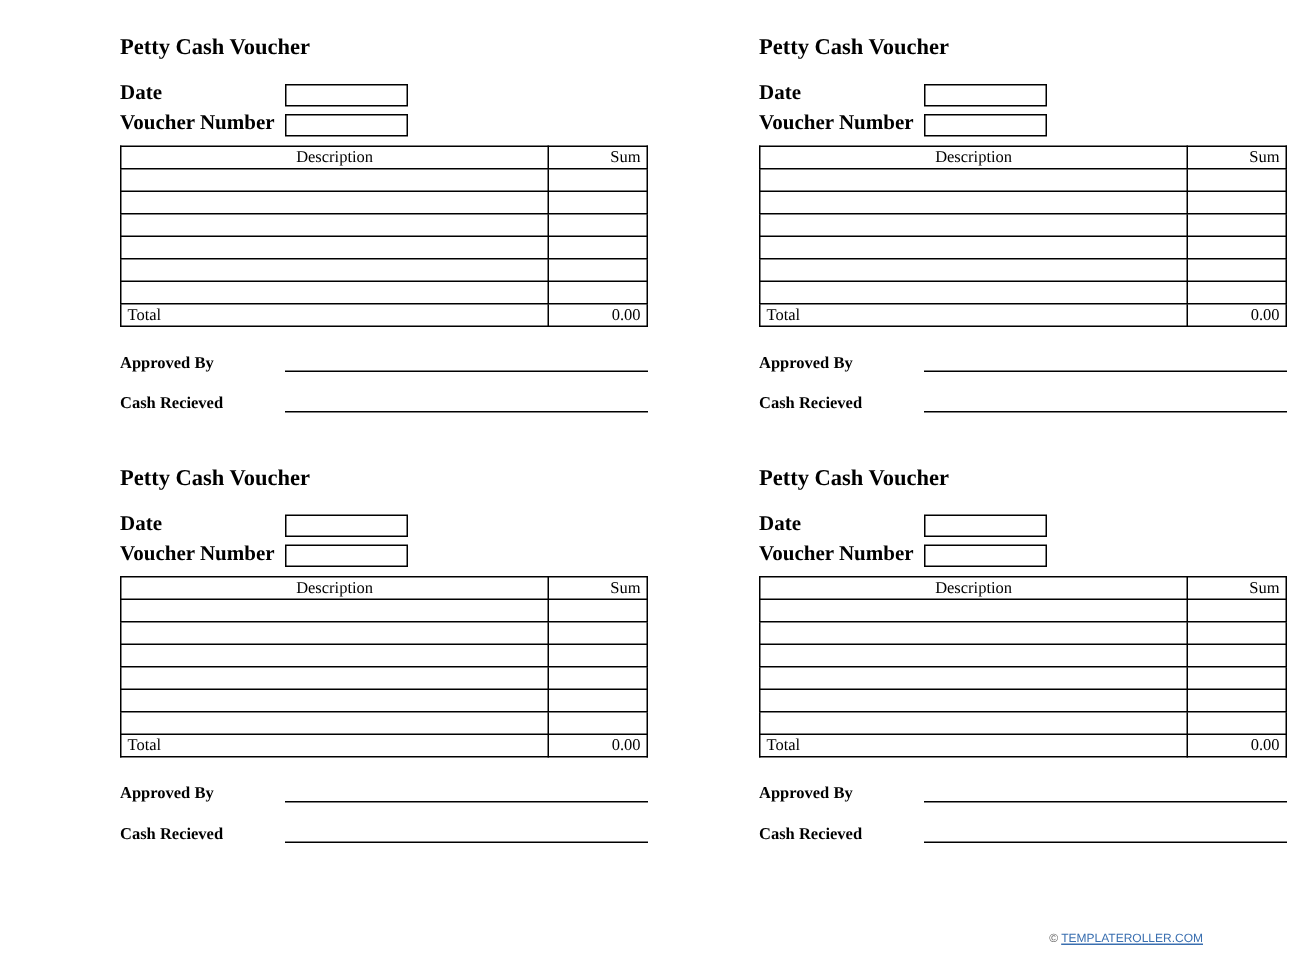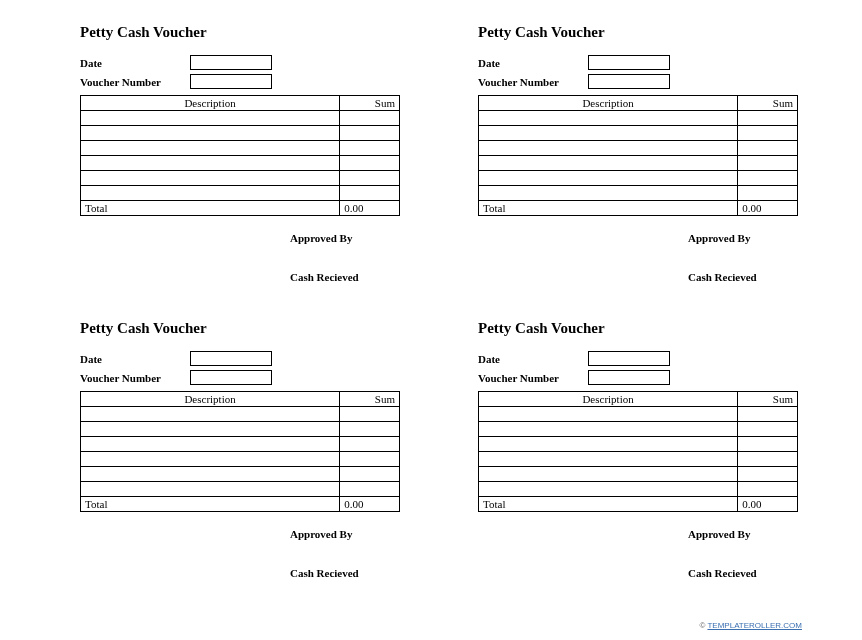--- a/index.html
+++ b/index.html
@@ -11,34 +11,34 @@
     position: relative;
     padding: 24px 60px 20px 80px;
   }
   .grid {
     display: grid;
     grid-template-columns: 1fr 1fr;
     grid-template-rows: 1fr 1fr;
     column-gap: 74px;
     row-gap: 36px;
   }
-  .voucher { width: 320px; }
+  .voucher { width: 352px; }
   .title {
     font-weight: bold;
     font-size: 15px;
     margin-bottom: 14px;
   }
   .field-row {
     display: flex;
     align-items: center;
     margin-bottom: 4px;
   }
   .field-label {
     font-weight: bold;
-    font-size: 11px;
+    font-size: 14px;
     width: 110px;
   }
   .field-box {
     border: 1px solid #000;
     height: 15px;
     width: 82px;
   }
   .tbl {
     border-collapse: collapse;
     width: 100%;
@@ -48,28 +48,27 @@
   .tbl th, .tbl td {
     border: 1px solid #000;
     height: 15px;
     padding: 0 4px;
     font-weight: normal;
   }
   .tbl th { text-align: center; }
   .tbl .desc-col { width: 260px; }
   .tbl .sum-col  { width: 60px; text-align: right; }
   .tbl .total-label { text-align: left; padding-right: 6px; }
-  .tbl .total-val   { text-align: left; padding-right: 4px; }
+  .tbl .total-val   { text-align: right; padding-right: 4px; }
   .sig-row {
     display: flex;
     align-items: flex-end;
     margin-top: 16px;
-    flex-direction: column;
-  }
-  .sig-row + .sig-row { margin-top: 26px; }
+  }
+  .sig-row + .sig-row { margin-top: 13px; }
   .sig-label {
     font-weight: bold;
     font-size: 11px;
     width: 110px;
   }
   .sig-line {
     border-bottom: 1px solid #000;
     height: 14px;
     flex: 1;
   }

